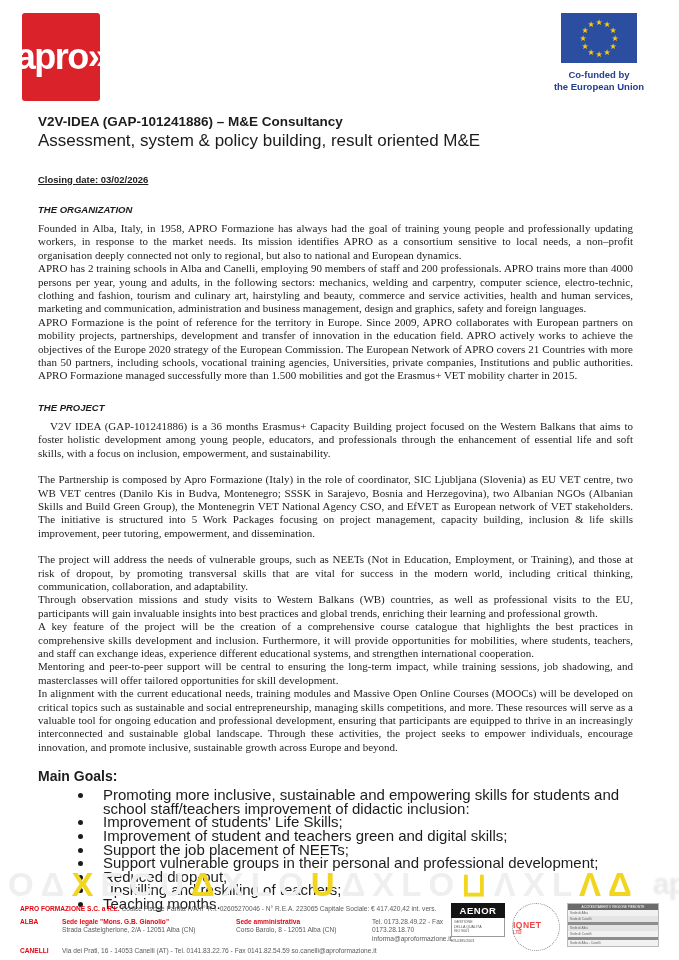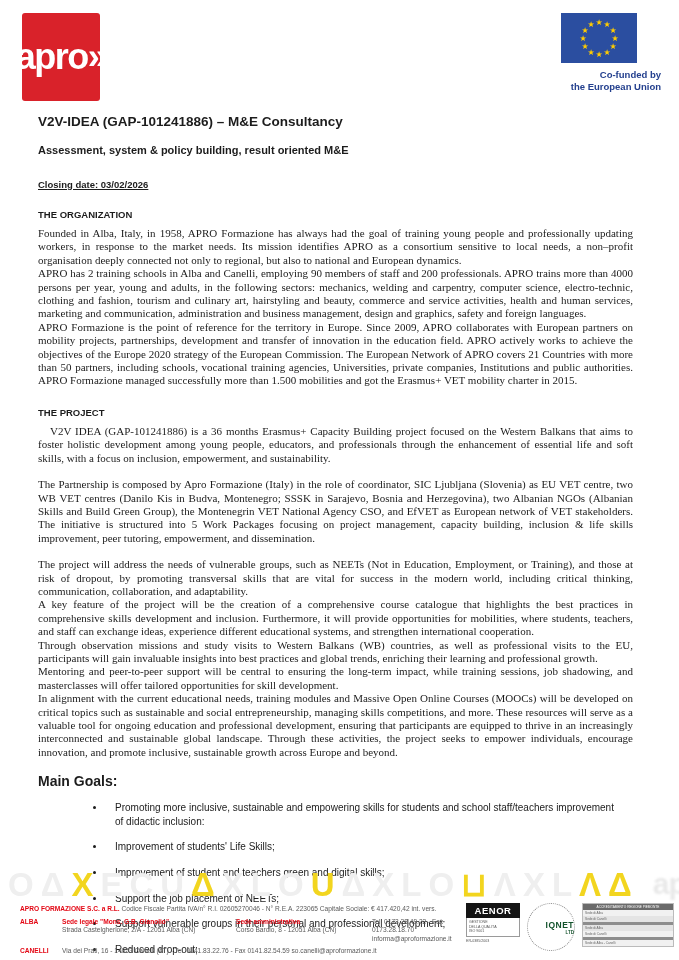--- a/index.html
+++ b/index.html
@@ -4,54 +4,54 @@
 <style>
   html,body{margin:0;padding:0;background:#d7d7d7;}
   .page{position:relative;width:679px;height:960px;margin:0 auto;background:#fff;overflow:hidden;
         font-family:"Liberation Sans",sans-serif;color:#1c1c1c;}
   
   .header{display:flex;justify-content:space-between;align-items:flex-start;padding:13px 18px 0 22px;}
   .logo{width:78px;height:88px;background:#d9222a;border-radius:3px;display:flex;align-items:center;justify-content:center;}
   .logo-text{color:#fff;font-weight:bold;font-size:36px;letter-spacing:-1.5px;}
   .eu{width:124px;text-align:center;}
   .eu-flag{display:block;margin:0 auto;}
-  .eu-caption{color:#24408e;font-weight:bold;font-size:9.5px;line-height:11.5px;margin-top:6px;text-align:right;}
+  .eu-caption{color:#24408e;font-weight:bold;font-size:9.5px;line-height:11.5px;margin-top:6px;}
   
   .content{padding:0 46px 0 38px;}
   .title{font-size:13.5px;font-weight:bold;margin-top:13px;}
-  .subtitle{font-size:11px;font-weight:bold;margin-top:15px;}
+  .subtitle{font-size:17px;font-weight:normal;margin-top:2px;}
   .closing{font-size:9.5px;font-weight:bold;margin-top:23px;text-decoration:underline;}
-  .section-heading{font-size:9.5px;font-weight:bold;margin:19px 0 7px 0;}
+  .section-heading{font-size:9.5px;font-weight:bold;margin:19px 0 7px 0;font-style:italic;}
   p.body{font-size:11px;line-height:13.4px;text-align:justify;margin:0;font-family:Liberation Serif, serif;}
   p.gap{margin-bottom:13px;}
   p.indent{text-indent:12px;}
   .goals-heading{font-size:14px;font-weight:bold;margin:14px 0 4px 0;}
   ul.goals{margin:0;padding-left:56px;}
-  ul.goals li{font-size:10px;line-height:13.6px;padding-left:9px;margin:12px;}
+  ul.goals li{font-size:15px;line-height:13.6px;padding-left:9px;margin:0;}
   
   .watermark{position:absolute;left:0;right:0;top:864px;height:40px;display:flex;align-items:center;
              padding:0 8px;overflow:hidden;pointer-events:none;}
   .wm-glyph{font-size:33px;font-weight:bold;color:#efefef;flex:0 0 auto;margin-right:7px;line-height:1;}
   .wm-glyph.y{color:#f2d51f;}
   .wm-brand{font-size:30px;font-weight:bold;color:#e9e9e9;letter-spacing:-1px;margin-left:14px;filter:blur(1px);}
   
   .footer{position:absolute;left:20px;top:905px;width:440px;font-size:6.6px;color:#5a5a5a;line-height:8.2px;}
   .f-red{color:#e30613;font-weight:bold;}
   .f-row1{margin-bottom:5px;}
   .f-grid{display:grid;grid-template-columns:36px 168px 130px auto;column-gap:6px;margin-bottom:4px;}
   .f-grid .lbl{color:#e30613;font-weight:bold;}
   .f-canelli{display:grid;grid-template-columns:36px auto;column-gap:6px;}
   
-  .badges{position:absolute;right:5px;top:903px;display:flex;align-items:flex-start;gap:7px;}
+  .badges{position:absolute;right:20px;top:903px;display:flex;align-items:flex-start;gap:7px;}
   .aenor{width:54px;}
   .aenor-box{background:#141414;color:#fff;font-weight:bold;font-size:9.5px;text-align:center;padding:2px 0;letter-spacing:0.5px;}
   .aenor-sub{border:1px solid #9a9a9a;border-top:none;font-size:3.6px;line-height:4.6px;padding:2px 2px;color:#555;}
   .aenor-er{font-size:3.6px;color:#555;margin-top:2px;}
   .iqnet{width:46px;height:46px;border-radius:50%;border:1.5px dotted #8a8a8a;display:flex;flex-direction:column;
-         align-items:flex-end;justify-content:center;color:#14532d;}
+         align-items:flex-start;justify-content:center;color:#ef4444;}
   .iqnet .nm{font-size:8.5px;font-weight:bold;letter-spacing:0.5px;}
   .iqnet .sub{font-size:4.5px;font-weight:bold;}
   .cert{width:90px;border:1px solid #bbb;}
   .cert-h{background:#6b6b6b;color:#fff;font-size:3.2px;text-align:center;padding:1px 0;}
   .cert-row{display:flex;justify-content:space-between;font-size:3.2px;color:#666;padding:1px 2px;background:#f1f1f1;}
   .cert-row:nth-child(odd){background:#e4e4e4;}
   .cert-band{height:3px;background:#8d8d8d;}
 </style>
 </head>
 <body>
@@ -94,22 +94,22 @@
 
     <div class="section-heading">THE ORGANIZATION</div>
     <p class="body">Founded in Alba, Italy, in 1958, APRO Formazione has always had the goal of training young people and professionally updating workers, in response to the market needs. Its mission identifies APRO as a consortium sensitive to local needs, a non–profit organisation deeply connected not only to regional, but also to national and European dynamics.</p>
     <p class="body">APRO has 2 training schools in Alba and Canelli, employing 90 members of staff and 200 professionals. APRO trains more than 4000 persons per year, young and adults, in the following sectors: mechanics, welding and carpentry, computer science, electro-technic, clothing and fashion, tourism and culinary art, hairstyling and beauty, commerce and service activities, health and human services, marketing and communication, administration and business management, design and graphics, safety and foreign languages.</p>
     <p class="body">APRO Formazione is the point of reference for the territory in Europe. Since 2009, APRO collaborates with European partners on mobility projects, partnerships, development and transfer of innovation in the education field. APRO actively works to achieve the objectives of the Europe 2020 strategy of the European Commission. The European Network of APRO covers 21 Countries with more than 50 partners, including schools, vocational training agencies, Universities, private companies, Institutions and public authorities. APRO Formazione managed successfully more than 1.500 mobilities and got the Erasmus+ VET mobility charter in 2015.</p>
 
     <div class="section-heading">THE PROJECT</div>
     <p class="body gap indent">V2V IDEA (GAP-101241886) is a 36 months Erasmus+ Capacity Building project focused on the Western Balkans that aims to foster holistic development among young people, educators, and professionals through the enhancement of essential life and soft skills, with a focus on inclusion, empowerment, and sustainability.</p>
     <p class="body gap">The Partnership is composed by Apro Formazione (Italy) in the role of coordinator, SIC Ljubljana (Slovenia) as EU VET centre, two WB VET centres (Danilo Kis in Budva, Montenegro; SSSK in Sarajevo, Bosnia and Herzegovina), two Albanian NGOs (Albanian Skills and Build Green Group), the Montenegrin VET National Agency CSO, and EfVET as European network of VET stakeholders. The initiative is structured into 5 Work Packages focusing on project management, capacity building, inclusion &amp; life skills improvement, peer tutoring, empowerment, and dissemination.</p>
     <p class="body">The project will address the needs of vulnerable groups, such as NEETs (Not in Education, Employment, or Training), and those at risk of dropout, by promoting transversal skills that are vital for success in the modern world, including critical thinking, communication, collaboration, and adaptability.</p>
+    <p class="body">Through observation missions and study visits to Western Balkans (WB) countries, as well as professional visits to the EU, participants will gain invaluable insights into best practices and global trends, enriching their learning and professional growth.</p>
     <p class="body">A key feature of the project will be the creation of a comprehensive course catalogue that highlights the best practices in comprehensive skills development and inclusion. Furthermore, it will provide opportunities for mobilities, where students, teachers, and staff can exchange ideas, experience different educational systems, and strengthen international cooperation.</p>
-    <p class="body">Through observation missions and study visits to Western Balkans (WB) countries, as well as professional visits to the EU, participants will gain invaluable insights into best practices and global trends, enriching their learning and professional growth.</p>
     <p class="body">Mentoring and peer-to-peer support will be central to ensuring the long-term impact, while training sessions, job shadowing, and masterclasses will offer tailored opportunities for skill development.</p>
     <p class="body">In alignment with the current educational needs, training modules and Massive Open Online Courses (MOOCs) will be developed on critical topics such as sustainable and social entrepreneurship, managing skills competitions, and more. These resources will serve as a valuable tool for ongoing education and professional development, ensuring that participants are equipped to thrive in an increasingly interconnected and sustainable global landscape. Through these activities, the project seeks to empower individuals, encourage innovation, and promote inclusive, sustainable growth across Europe and beyond.</p>
 
     <div class="goals-heading">Main Goals:</div>
     <ul class="goals">
       <li>Promoting more inclusive, sustainable and empowering skills for students and school staff/teachers improvement of didactic inclusion:</li>
       <li>Improvement of students' Life Skills;</li>
       <li>Improvement of student and teachers green and digital skills;</li>
       <li>Support the job placement of NEETs;</li>
       <li>Support vulnerable groups in their personal and professional development;</li>

